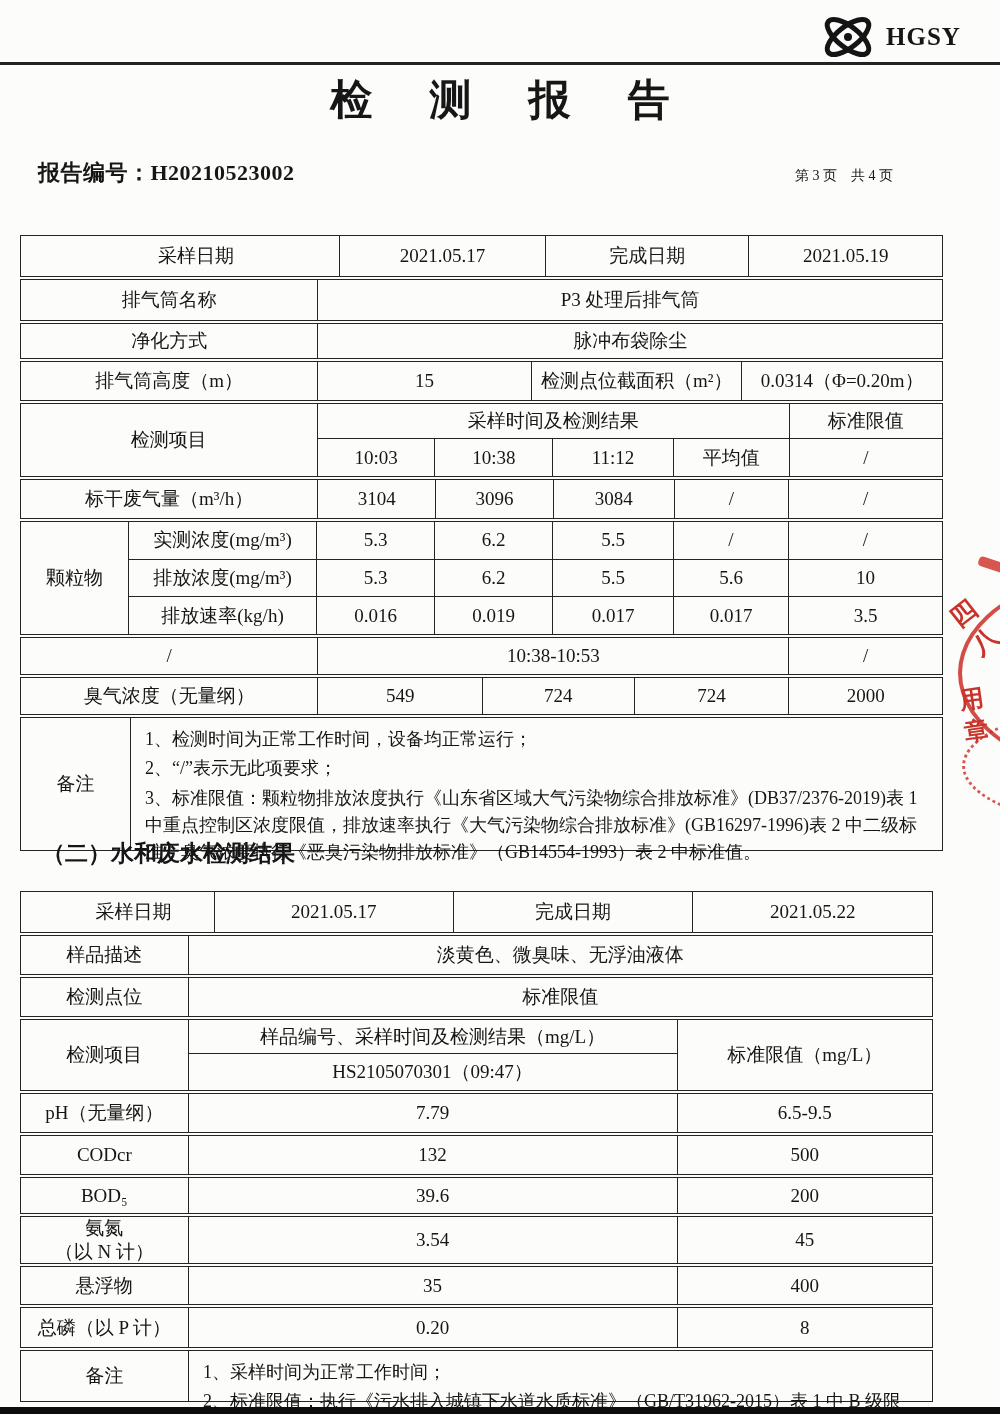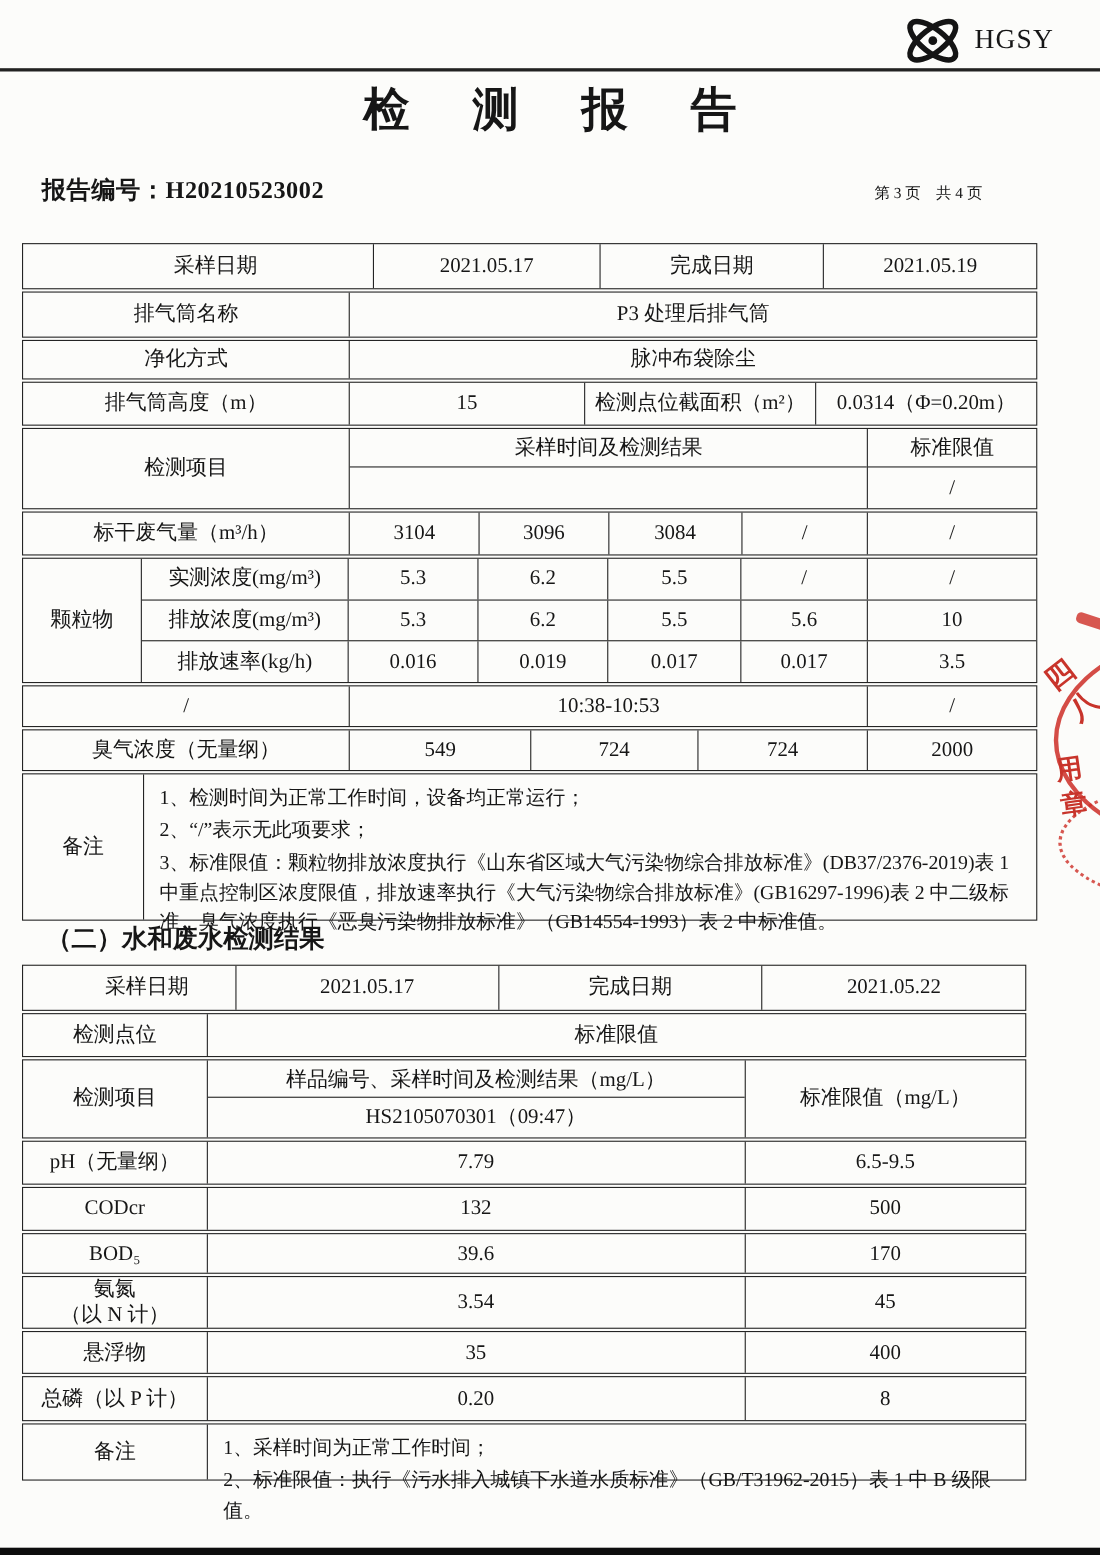--- a/index.html
+++ b/index.html
@@ -5,35 +5,35 @@
   html,body{margin:0;padding:0;background:#ffffff;}
   .page{
     position:relative;width:1000px;height:1414px;margin:0 auto;
     background:#fcfcfa;overflow:hidden;
     font-family:"Liberation Serif","DejaVu Serif",serif;
     color:#161616;
   }
   
   .logo{position:absolute;top:12px;left:818px;width:150px;height:50px;display:flex;align-items:center;}
   .logo svg{width:66px;height:50px;}
-  .logo .logo-text{font-size:25px;font-weight:normal;letter-spacing:1px;margin-left:2px;}
+  .logo .logo-text{font-size:25px;font-weight:bold;letter-spacing:1px;margin-left:2px;}
   .rule{position:absolute;top:62px;left:0;width:1000px;height:3px;background:#222;}
   .title{position:absolute;top:72px;left:0;width:100%;text-align:center;
     font-size:42px;font-weight:bold;letter-spacing:0.18em;text-indent:0.18em;}
   .report-line{position:absolute;top:158px;left:38px;width:925px;display:flex;justify-content:space-between;align-items:baseline;}
   .report-no{font-size:22px;font-weight:bold;letter-spacing:0.5px;}
   .page-info{font-size:14px;margin-right:70px;}
   .section-title{position:absolute;top:838px;left:42px;font-size:23px;font-weight:bold;}
 
   
   .tbl{position:absolute;left:20px;}
   .tbl1{top:221px;width:923px;}
   .tbl2{top:877px;width:913px;}
   .row{display:flex;border:1.7px solid #242424;margin-top:2px;box-sizing:border-box;background:transparent;}
-  .row:first-child{margin-top:0;padding-left:32px;}
+  .row:first-child{margin-top:14px;padding-left:32px;}
   .c{border-right:1.7px solid #242424;box-sizing:border-box;display:flex;align-items:center;justify-content:center;
      text-align:center;padding:2px 5px;font-size:19px;white-space:pre-line;line-height:1.25;}
   .c:last-child,.c.noborder{border-right:none;}
   .vstack{display:flex;flex-direction:column;box-sizing:border-box;border-right:1.7px solid #242424;}
   .vstack.last{border-right:none;}
   .vstack .vtop{box-sizing:border-box;border-bottom:1.7px solid #242424;display:flex;align-items:center;justify-content:center;font-size:19px;}
   .vstack .vbot{flex:1;display:flex;}
   .gstack{flex:1;display:flex;flex-direction:column;justify-content:space-between;}
   .grow{flex:1;display:flex;box-sizing:border-box;border-bottom:1.7px solid #242424;}
   .grow:last-child{border-bottom:none;}
@@ -98,20 +98,26 @@
       <div class="c" style="width:298px">排气筒高度（m）</div>
       <div class="c" style="width:214px">15</div>
       <div class="c" style="width:211px">检测点位截面积（m²）</div>
       <div class="c" style="width:200px">0.0314（Φ=0.20m）</div>
     </div>
 
     <div class="row" style="height:74px">
       <div class="c" style="width:298px">检测项目</div>
       <div class="vstack" style="width:472px">
         <div class="vtop" style="height:35px">采样时间及检测结果</div>
+        <div class="vbot">
+          <div class="c" style="width:118px">10:03</div>
+          <div class="c" style="width:118px">10:38</div>
+          <div class="c" style="width:121px">11:12</div>
+          <div class="c noborder" style="width:115px">平均值</div>
+        </div>
       </div>
       <div class="vstack last" style="width:153px">
         <div class="vtop" style="height:35px">标准限值</div>
         <div class="vbot">
             <div class="c noborder" style="width:100%">/</div>
           </div>
       </div>
     </div>
 
     <div class="row" style="height:40px">
@@ -181,20 +187,24 @@
 
   <div class="tbl tbl2">
 
     <div class="row" style="height:42px">
       <div class="c" style="width:168px">采样日期</div>
       <div class="c" style="width:248px">2021.05.17</div>
       <div class="c" style="width:249px">完成日期</div>
       <div class="c" style="width:248px">2021.05.22</div>
     </div>
 
+    <div class="row" style="height:40px">
+      <div class="c" style="width:168px">样品描述</div>
+      <div class="c" style="width:745px">淡黄色、微臭味、无浮油液体</div>
+    </div>
 
     <div class="row" style="height:40px">
       <div class="c" style="width:168px">检测点位</div>
       <div class="c" style="width:745px">标准限值</div>
     </div>
 
     <div class="row" style="height:72px">
       <div class="c" style="width:168px">检测项目</div>
       <div class="vstack" style="width:490px">
         <div class="vtop" style="height:34px">样品编号、采样时间及检测结果（mg/L）</div>
@@ -213,21 +223,21 @@
 
     <div class="row" style="height:40px">
       <div class="c" style="width:168px">CODcr</div>
       <div class="c" style="width:490px">132</div>
       <div class="c" style="width:255px">500</div>
     </div>
 
     <div class="row" style="height:37px">
       <div class="c" style="width:168px">BOD₅</div>
       <div class="c" style="width:490px">39.6</div>
-      <div class="c" style="width:255px">170</div>
+      <div class="c" style="width:255px">200</div>
     </div>
 
     <div class="row" style="height:48px">
       <div class="c" style="width:168px">氨氮
 （以 N 计）</div>
       <div class="c" style="width:490px">3.54</div>
       <div class="c" style="width:255px">45</div>
     </div>
 
     <div class="row" style="height:39px">

